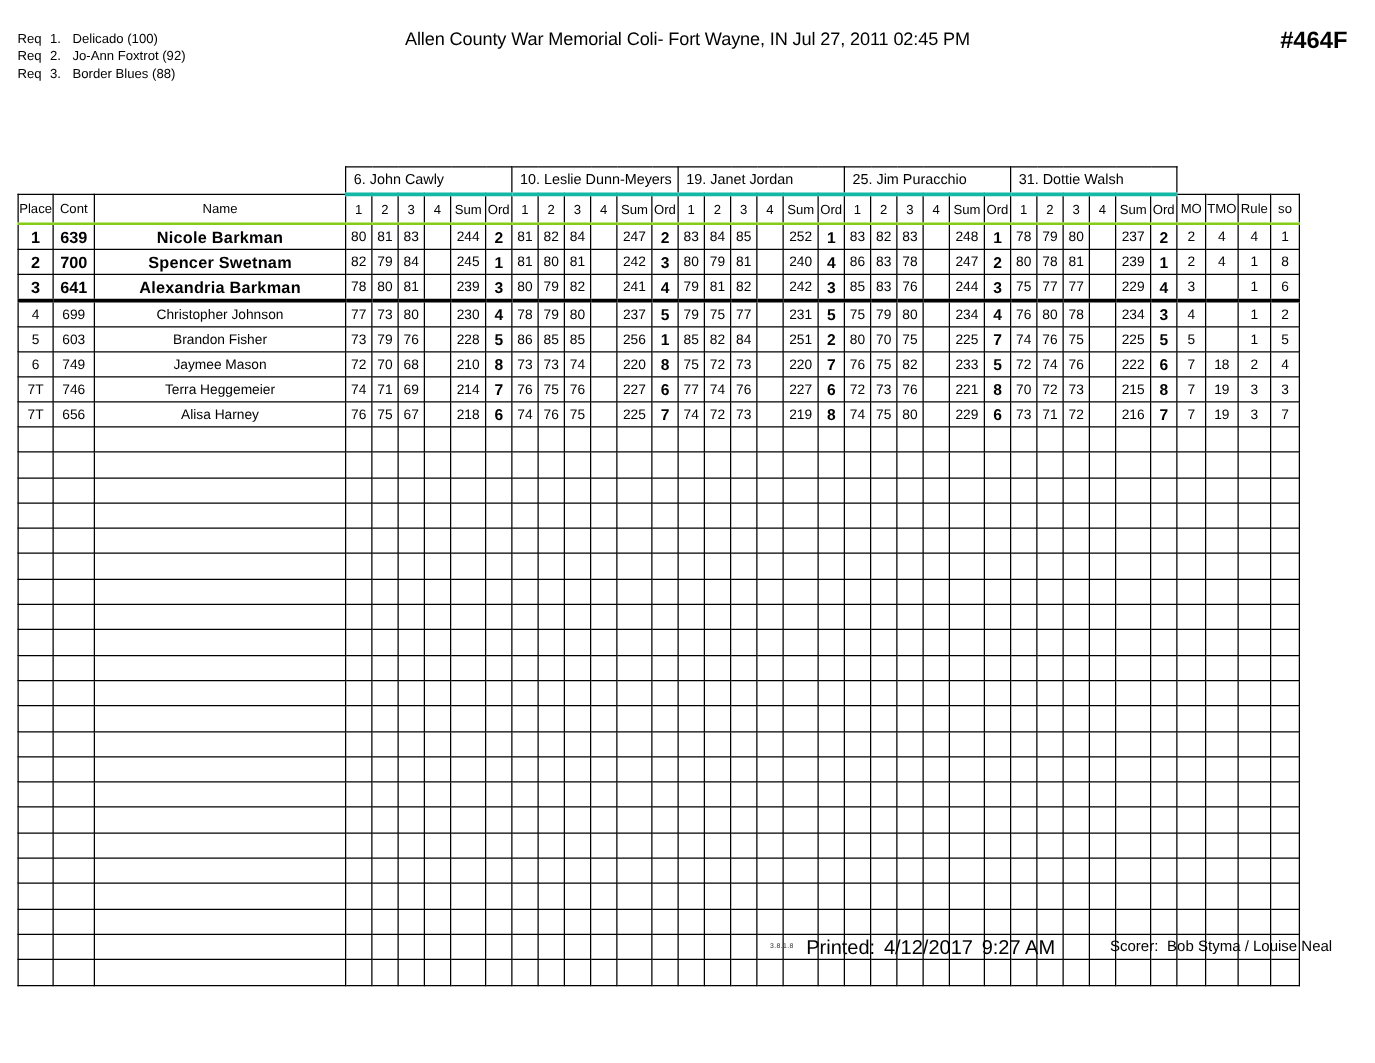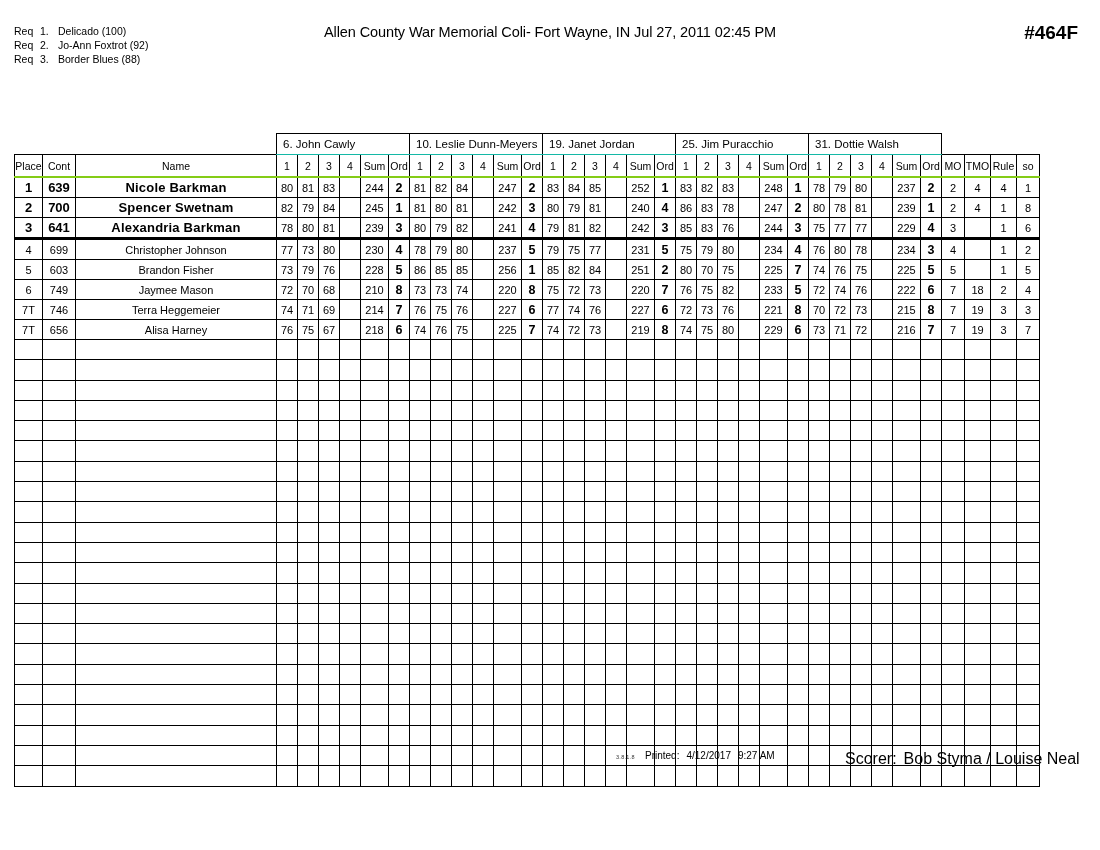--- a/index.html
+++ b/index.html
@@ -91,21 +91,21 @@
     vertical-align: middle;
     overflow: hidden;
     white-space: nowrap;
     background: #fff;
   }
 
   
   tr.judge-banner td {
     height: 20px;
     border-top: 1px solid #000;
-    border-bottom: 1px solid #14b8a6;
+    border-bottom: 3px solid #14b8a6;
     text-align: left;
     padding-left: 6px;
     font-size: 11.5px;
   }
   td.banner-blank {
     border: none !important;
     background: #fff;
   }
   td.judge-name-cell {
     border-left: 1px solid #000;
@@ -165,28 +165,28 @@
     left: 616px;
     top: 4px;
     font-size: 5.5px;
     color: #333;
     letter-spacing: 0.3px;
   }
   #printed-line {
     position: absolute;
     left: 645px;
     top: 0px;
-    font-size: 10px;
+    font-size: 16px;
     white-space: nowrap;
   }
   #scorer-line {
     position: absolute;
-    left: 845px;
+    left: 888px;
     top: 0px;
-    font-size: 16px;
+    font-size: 12px;
     white-space: nowrap;
   }
   .sp { display: inline-block; width: 7px; }
 </style>
 </head>
 <body>
 
 <div id="header">
 
   <div id="req-block">

